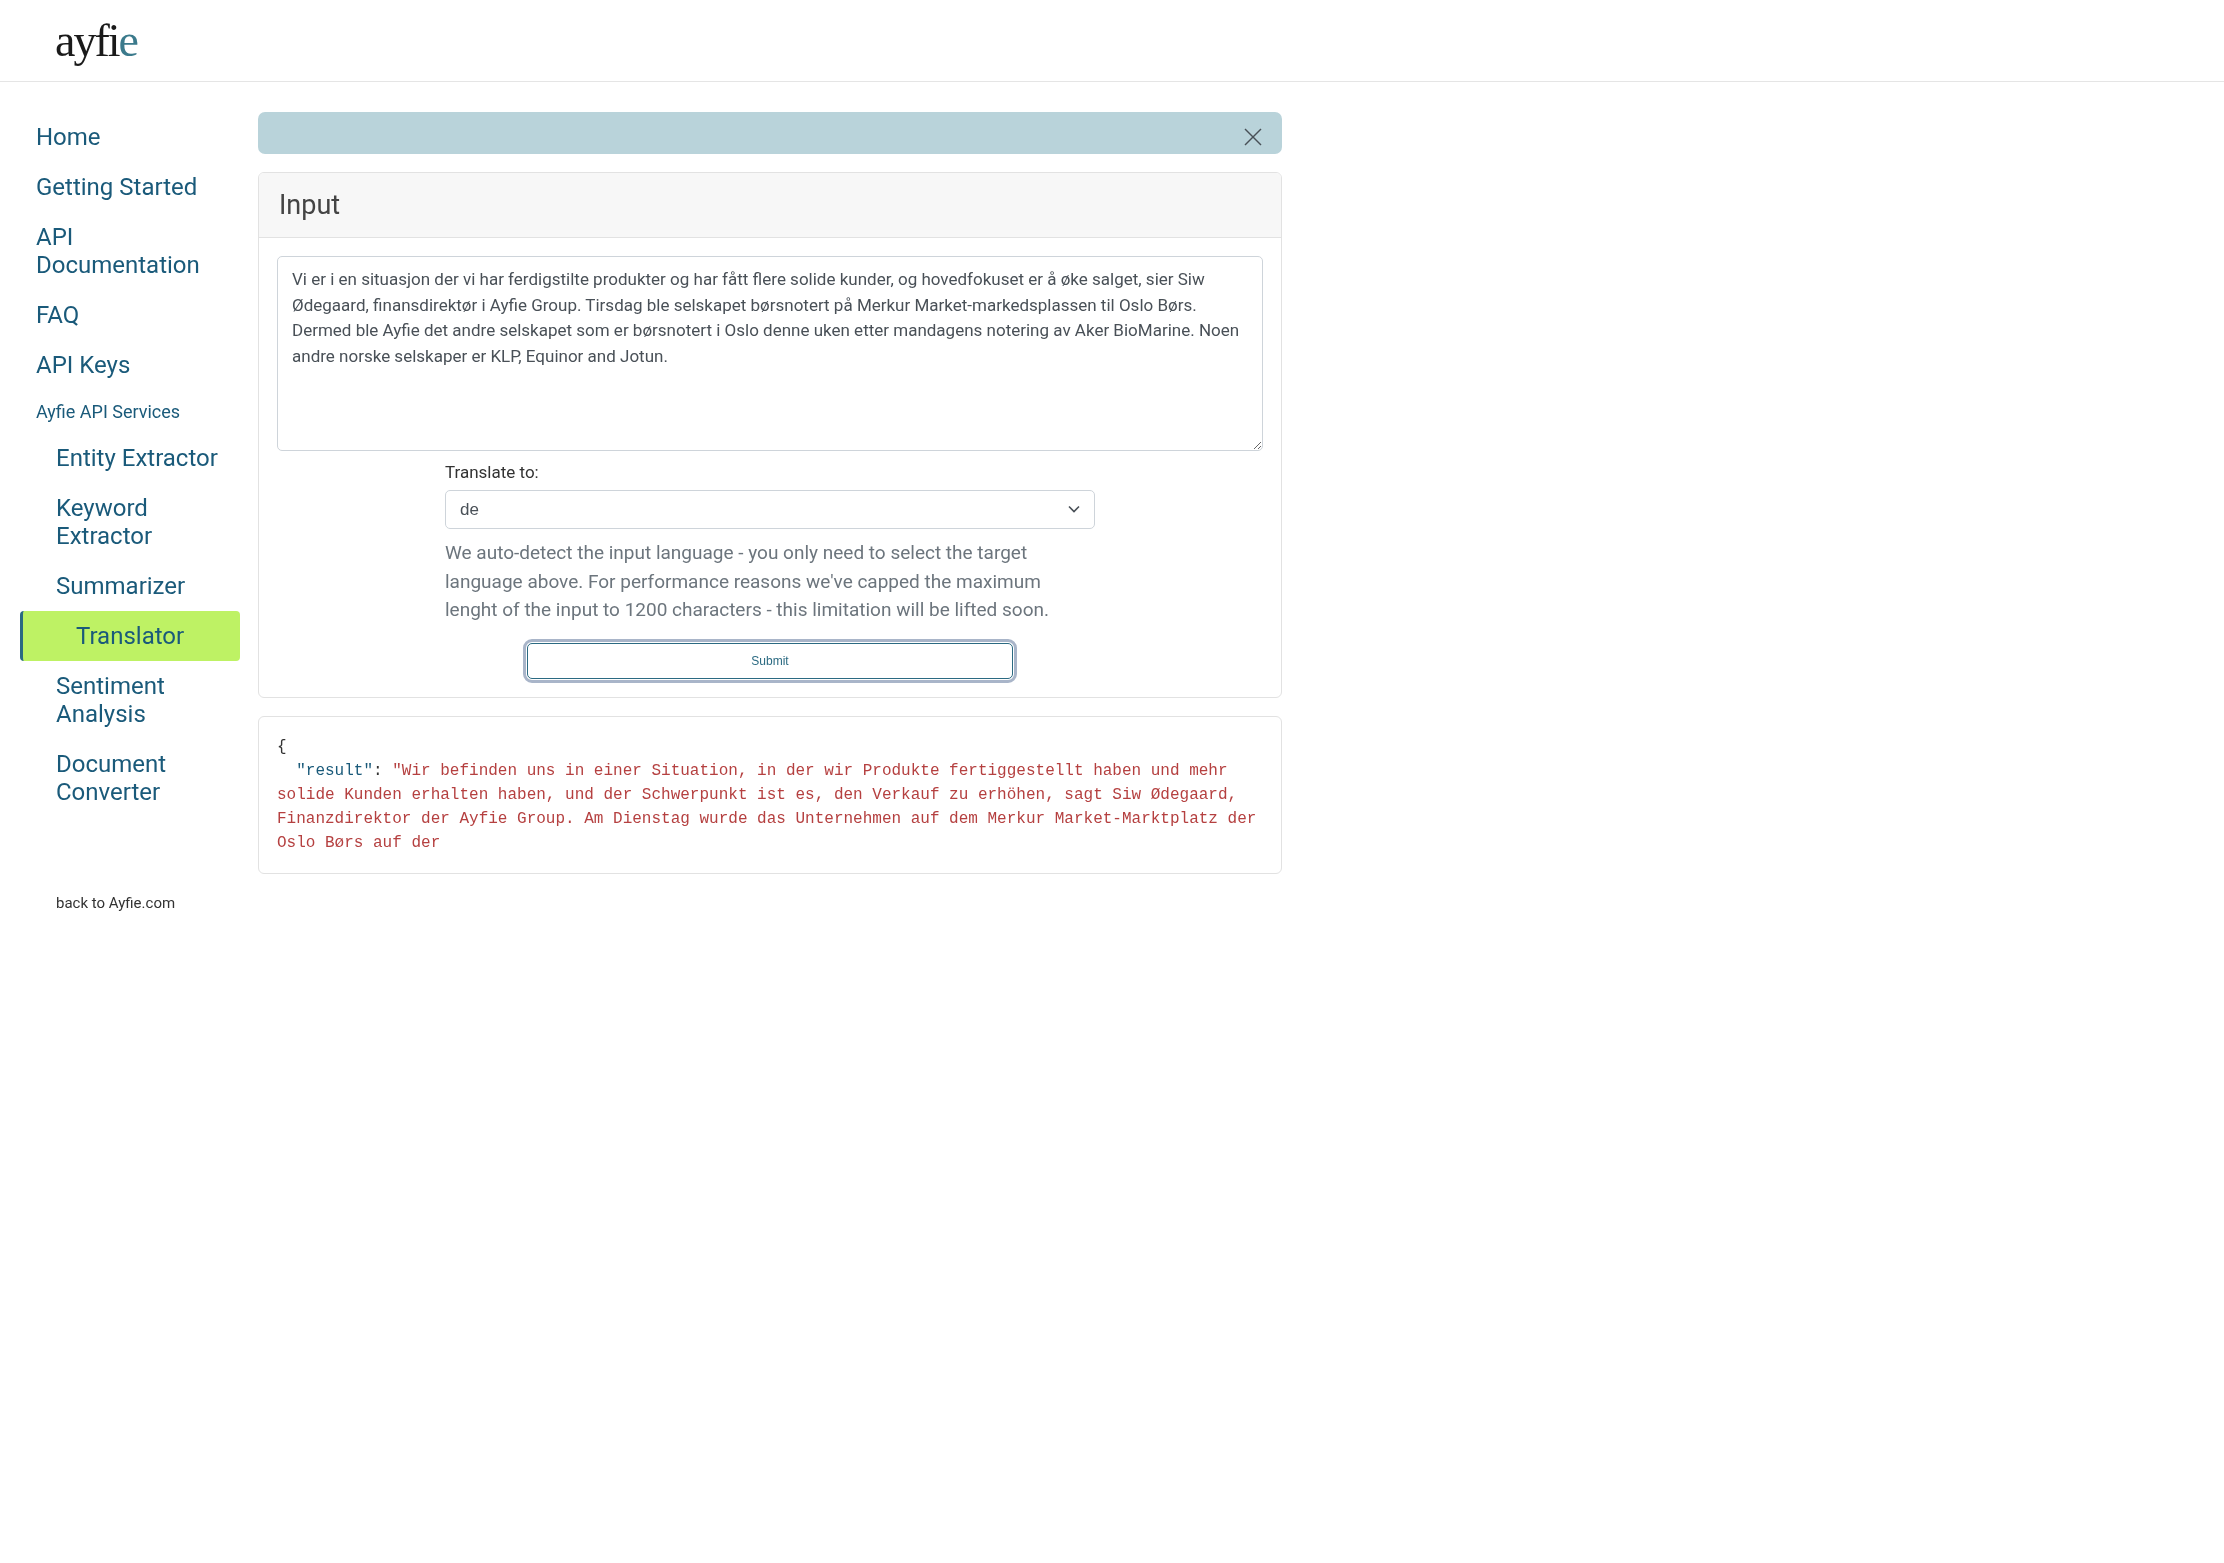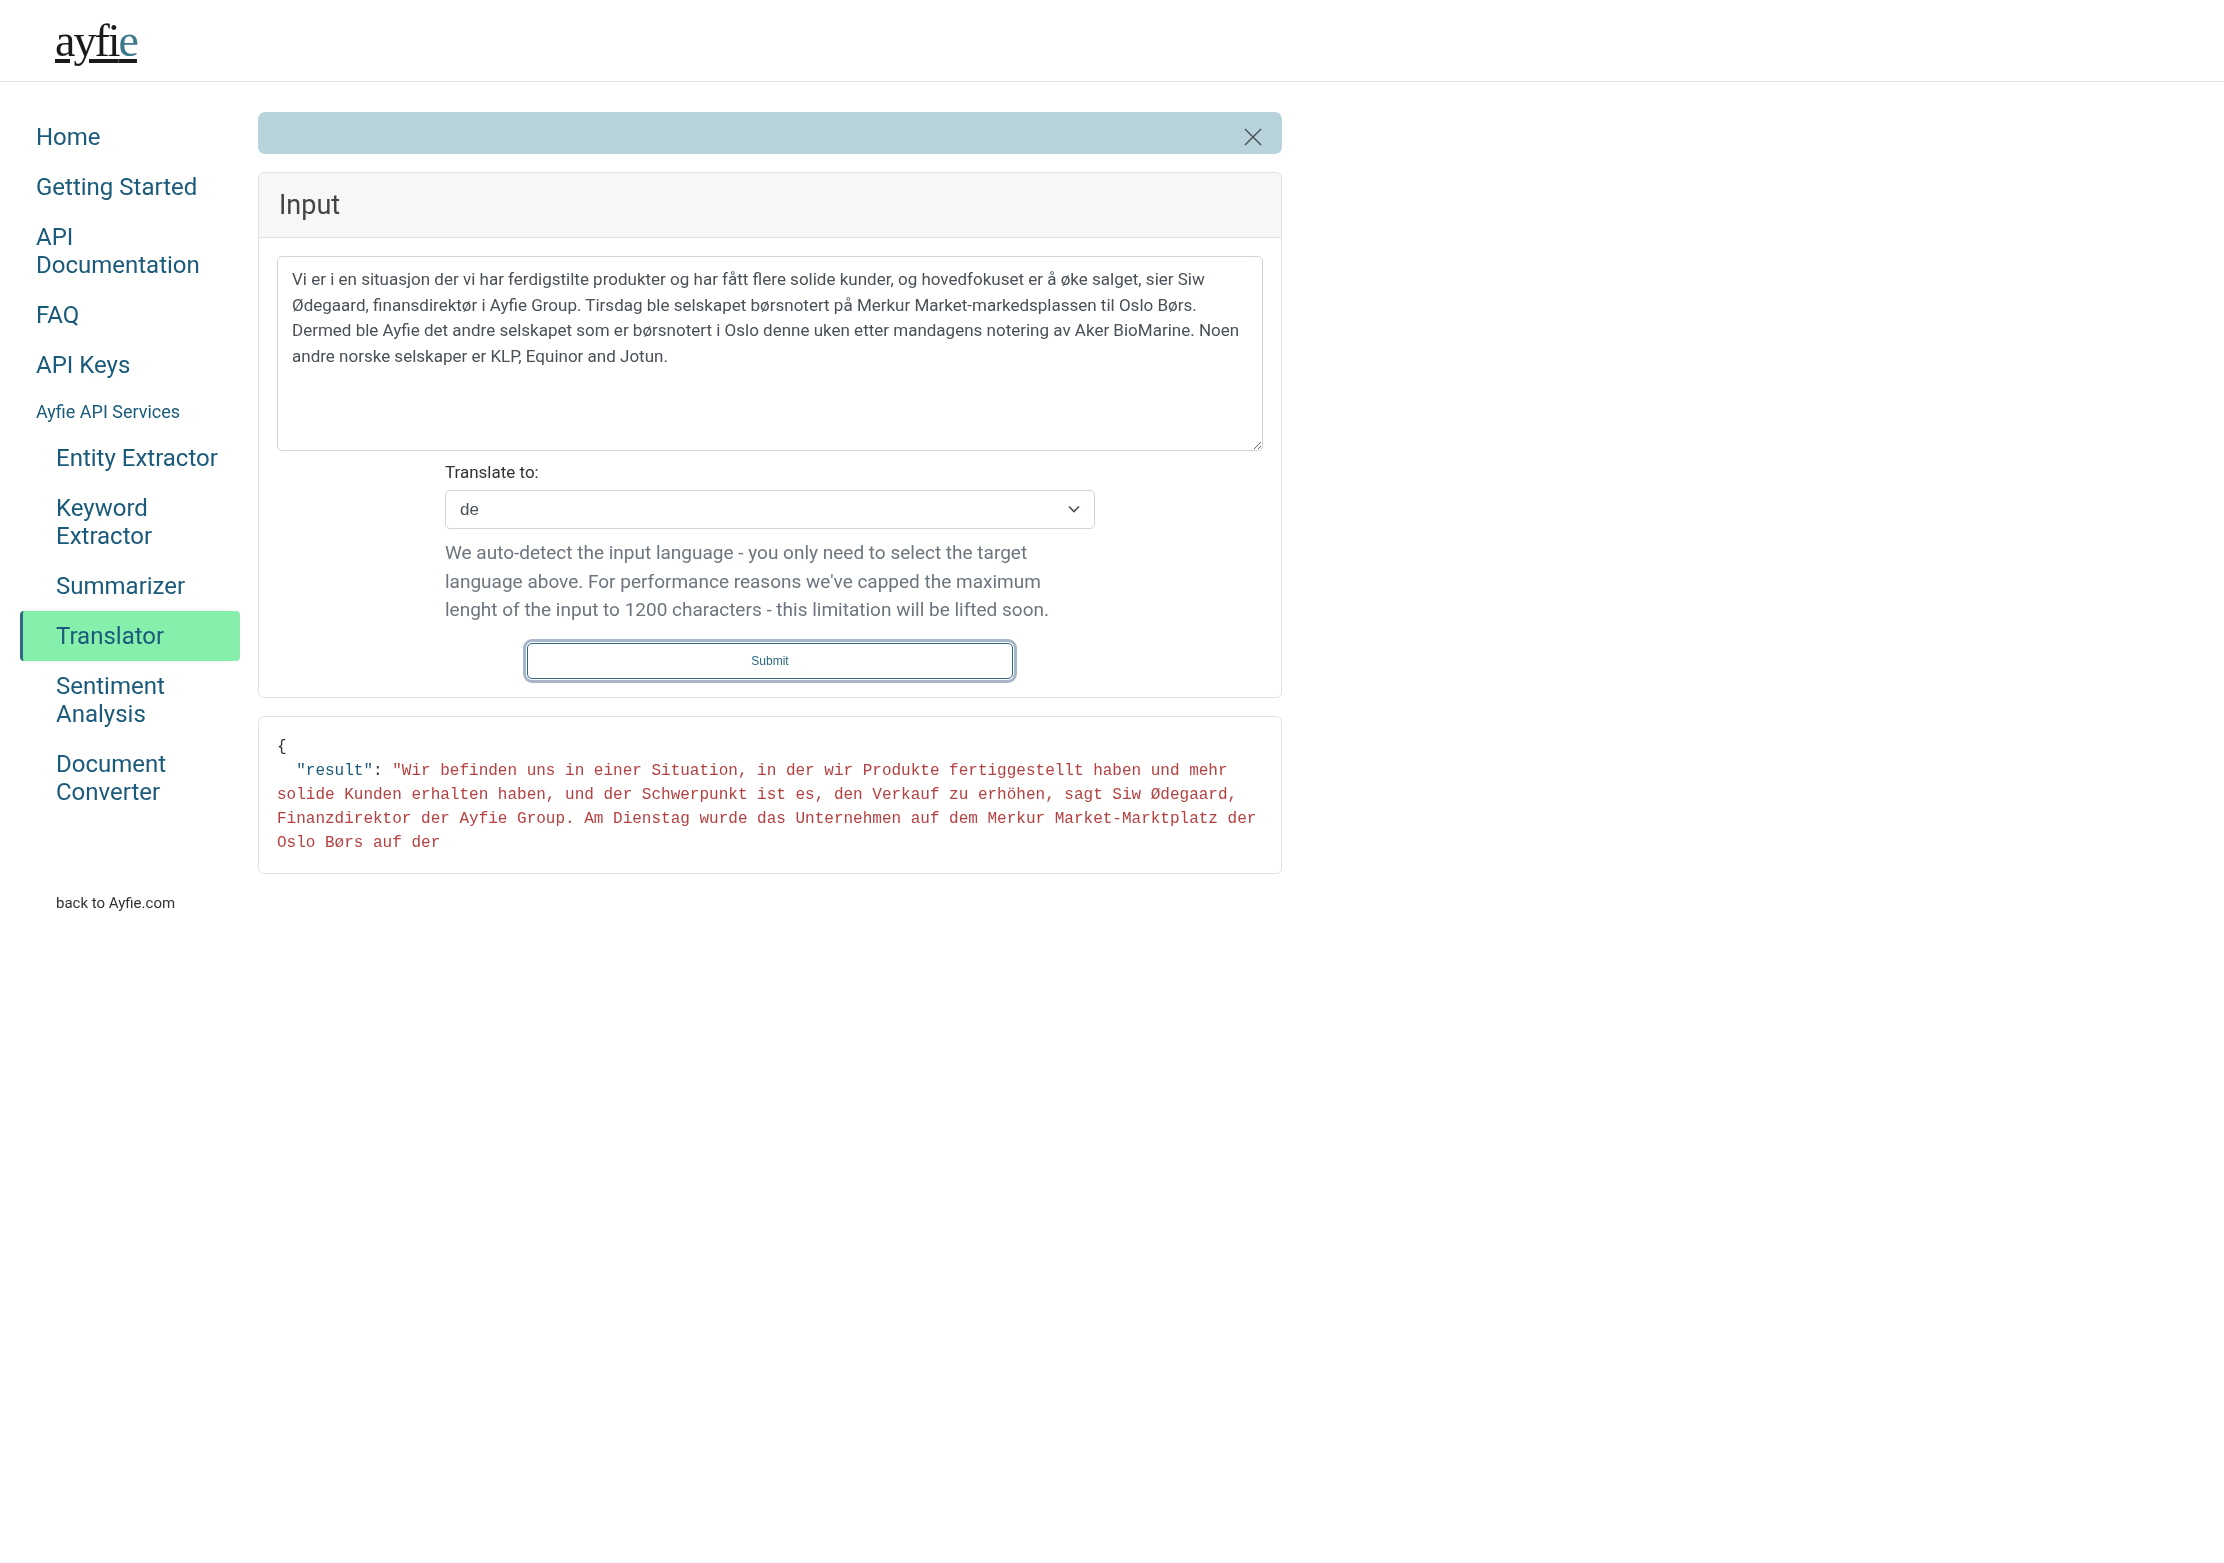--- a/index.html
+++ b/index.html
@@ -16,21 +16,20 @@
     .header {
       padding: 14px 0 14px 55px;
       border-bottom: 1px solid #e5e5e5;
     }
     .logo {
       font-size: 46px;
       font-weight: 400;
       color: #1a1a1a;
       font-family: Georgia, serif;
       letter-spacing: -2px;
-      text-decoration: underline;
     }
     .logo-e {
       color: #3b7a8c;
     }
     .container {
       display: flex;
       padding-top: 30px;
     }
     .sidebar {
       width: 240px;
@@ -45,23 +44,23 @@
       color: #1a5a7a;
       font-size: 24px;
       text-decoration: none;
       cursor: pointer;
       border-radius: 4px;
     }
     .nav-link.indent {
       padding-left: 36px;
     }
     .nav-link.active {
-      background: #86efac;
+      background: #bef264;
       border-left: 3px solid #2b6a82;
-      padding-left: 33px;
+      padding-left: 53px;
     }
     .nav-parent {
       display: block;
       padding: 11px 16px;
       color: #1a5a7a;
       font-size: 18px;
       cursor: pointer;
     }
     .sidebar-footer {
       margin-top: auto;

